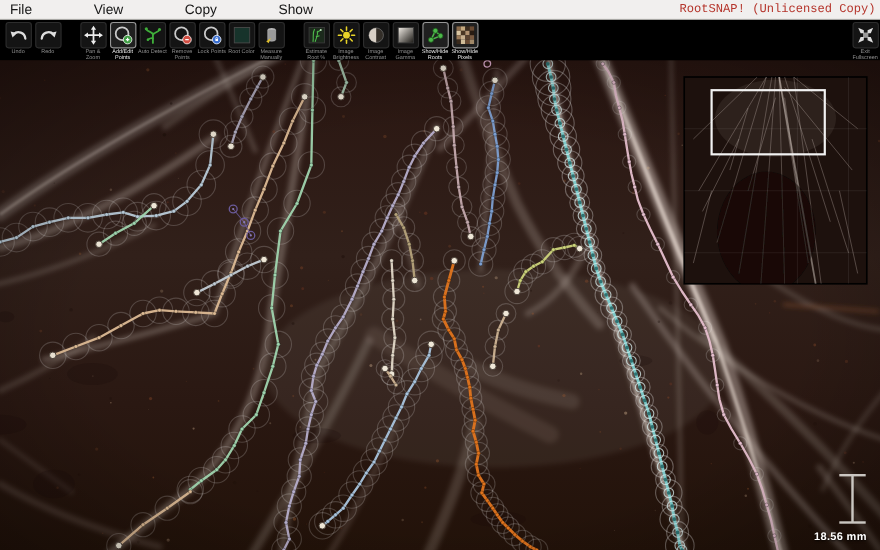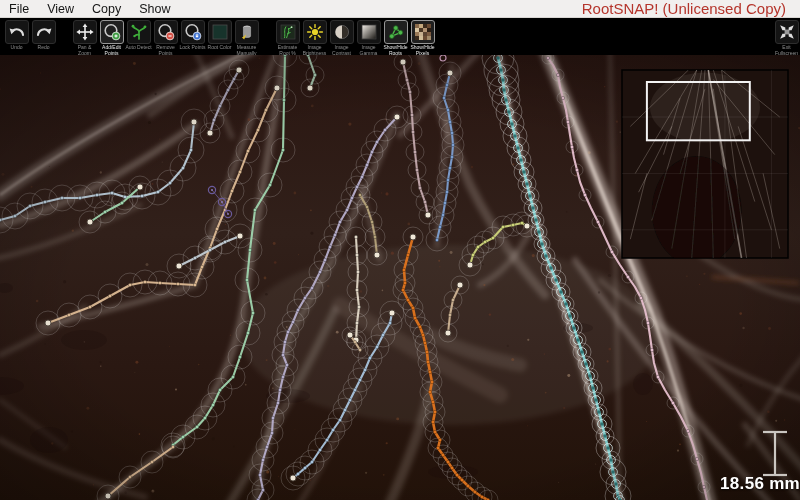--- a/index.html
+++ b/index.html
@@ -2,43 +2,43 @@
 <html><head>
 <meta charset="utf-8">
 <style>
   html,body{margin:0;padding:0;background:#000;width:800px;height:500px;overflow:hidden;
     font-family:"Liberation Sans", sans-serif;-webkit-font-smoothing:antialiased;}
   #app{position:relative;width:800px;height:500px;background:#000;}
 
   
   #menubar{position:absolute;top:0;left:0;width:800px;height:18px;background:#f1efee;
     display:flex;align-items:center;border-bottom:1px solid #d8d5d2;box-sizing:border-box;}
-  .menu-item{font-size:12.5px;color:#161616;padding:0 9px;height:18px;line-height:18px;cursor:default;}
+  .menu-item{font-size:12.5px;color:#161616;padding:0 28px;height:18px;line-height:18px;cursor:default;}
   .menu-item:first-child{padding-left:9px;}
-  #license{margin-left:auto;font-size:15px;color:#b5352c;padding-right:14px;white-space:nowrap;}
+  #license{margin-left:auto;font-size:11px;color:#b5352c;padding-right:4px;white-space:nowrap;font-family:Liberation Mono, monospace;}
 
   
   #toolbar{position:absolute;top:18px;left:0;width:800px;height:37px;background:#000;
     display:flex;align-items:flex-start;padding-top:2px;box-sizing:border-box;}
   .tb-group{display:flex;}
   .tb-group + .tb-group{margin-left:14px;}
   #toolbar .tb-group:first-child{margin-left:3px;}
   .tb-spacer{flex:1;}
   .tb-btn{width:27px;display:flex;flex-direction:column;align-items:center;cursor:pointer;}
   .tb-icon{width:24px;height:24px;background:#141414;border:1px solid #2d2d2d;border-radius:3px;
     display:flex;align-items:center;justify-content:center;box-sizing:border-box;}
   .tb-btn.selected .tb-icon{border-color:#979797;background:#1f1f1f;}
   .tb-label{margin-top:1px;font-size:5px;line-height:5.5px;color:#8f8f8f;text-align:center;
     white-space:pre-line;width:27px;}
   .tb-btn.selected .tb-label{color:#e9e9e9;}
 
   
   #canvas-wrap{position:absolute;top:55px;left:0;width:800px;height:445px;background:#24130d;cursor:crosshair;}
   #canvas-svg{display:block;}
-  #scale-label{position:absolute;right:0;bottom:6px;font-size:17px;font-weight:bold;color:#fff;
+  #scale-label{position:absolute;right:12px;bottom:6px;font-size:10px;font-weight:bold;color:#fff;
     text-shadow:0 1px 2px rgba(0,0,0,.8);letter-spacing:.3px;}
 </style>
 </head>
 <body>
 
 <div id="app">
 
   <div id="menubar">
     <span class="menu-item">File</span>
     <span class="menu-item">View</span>

